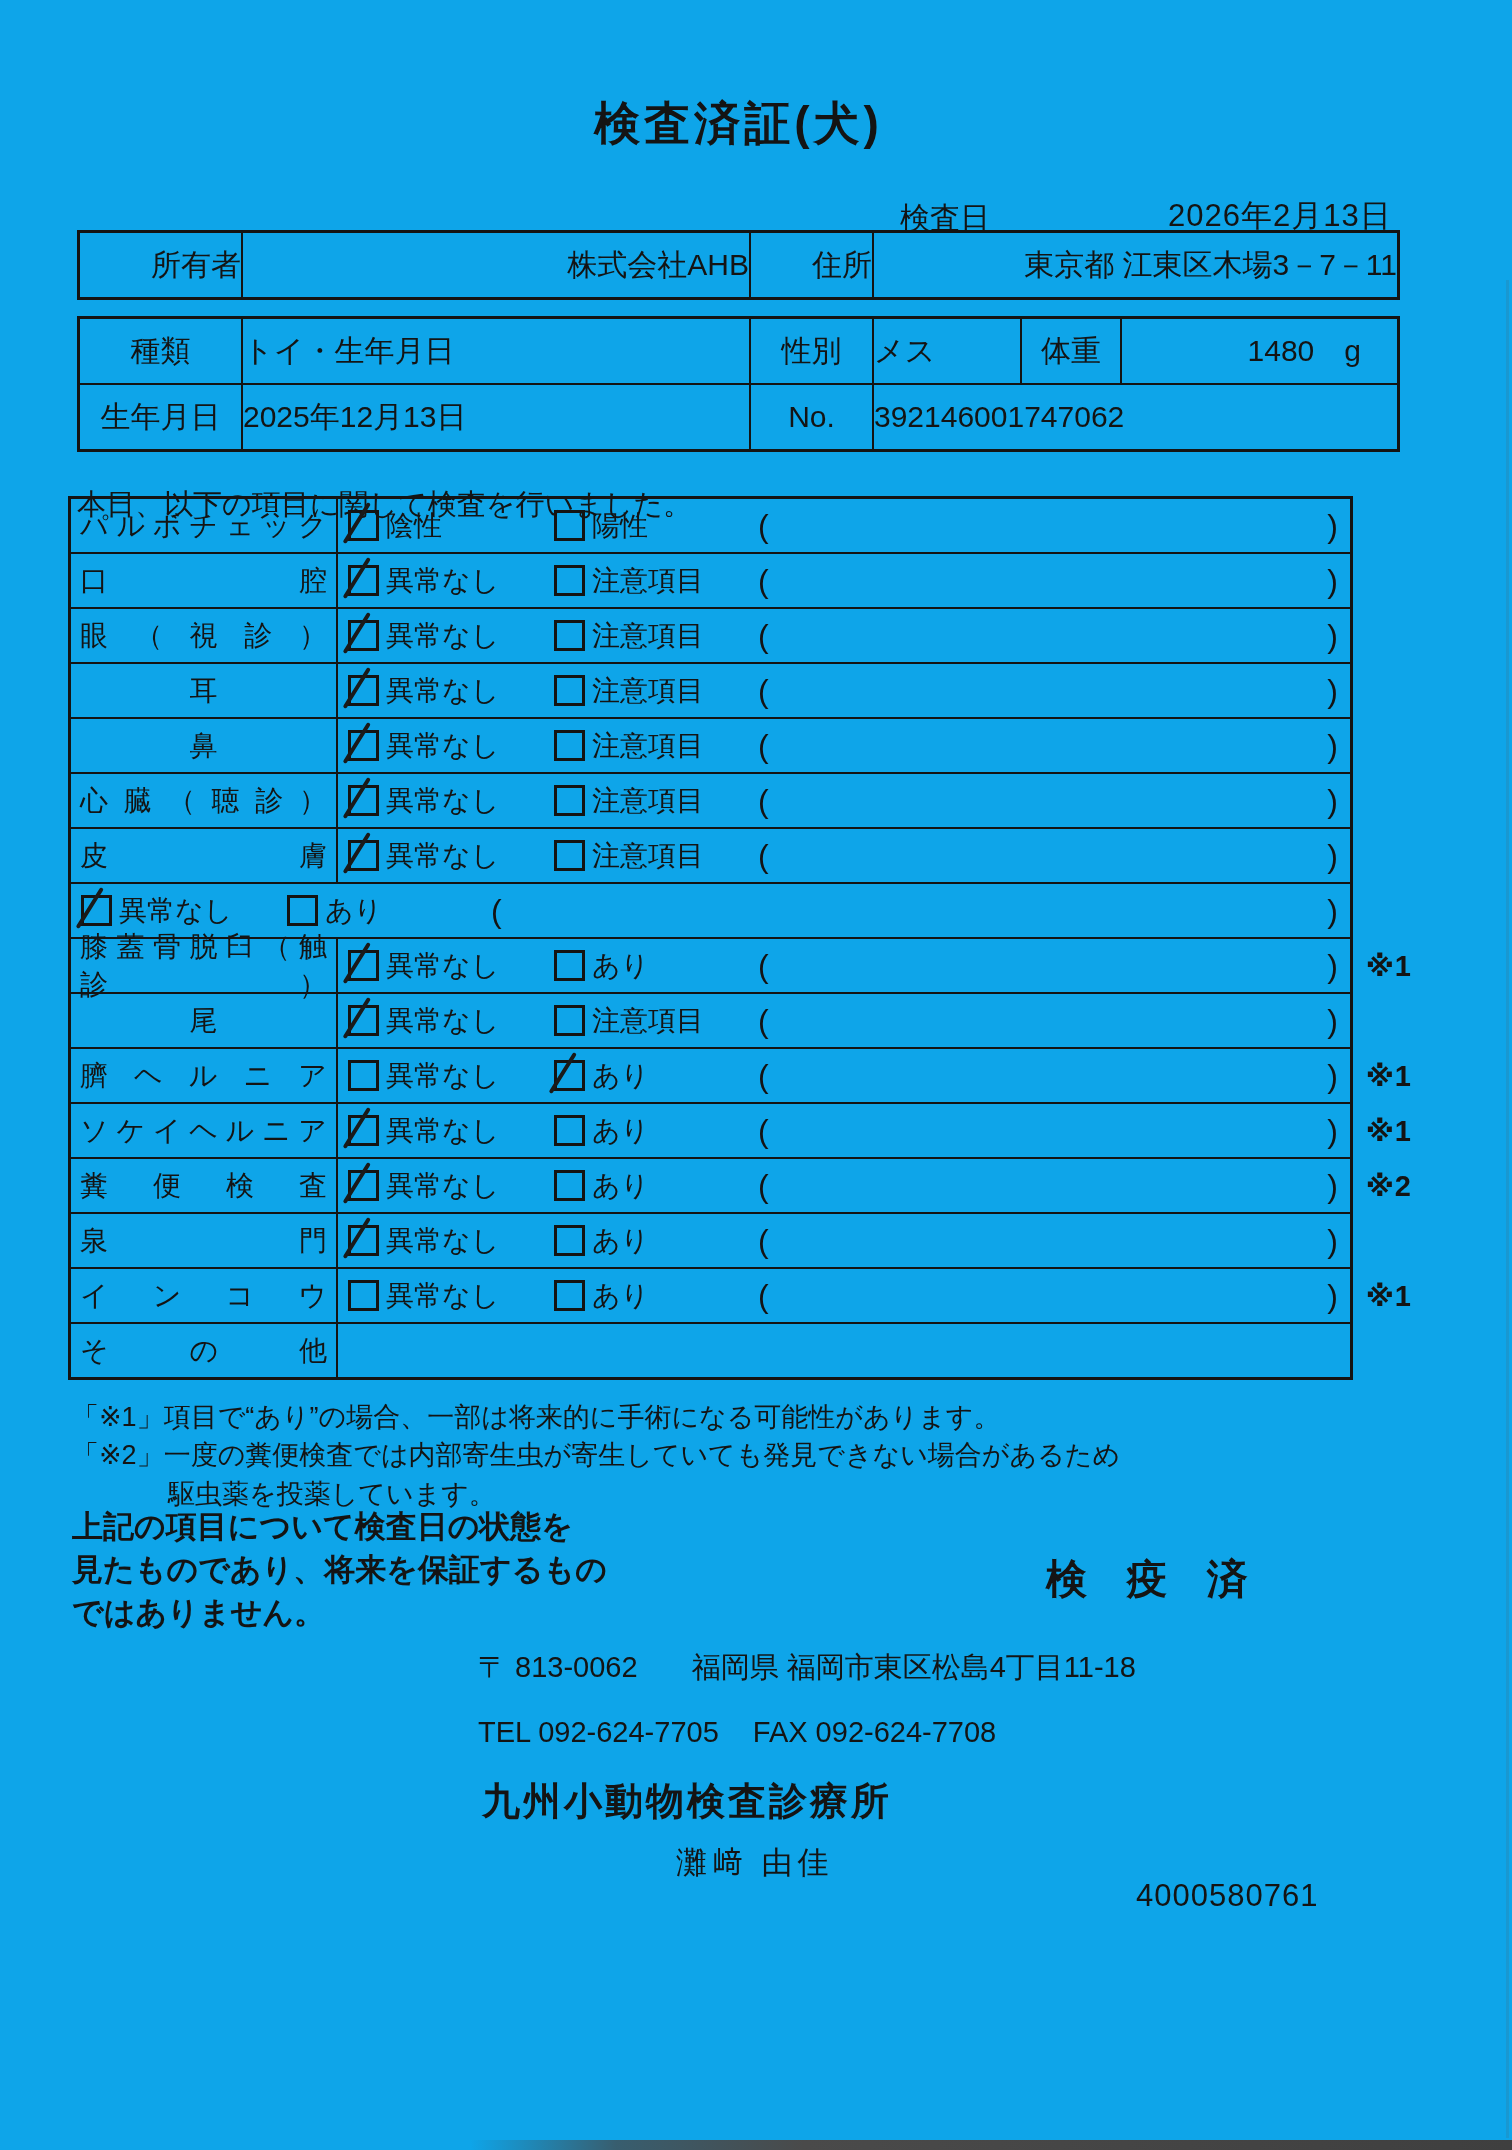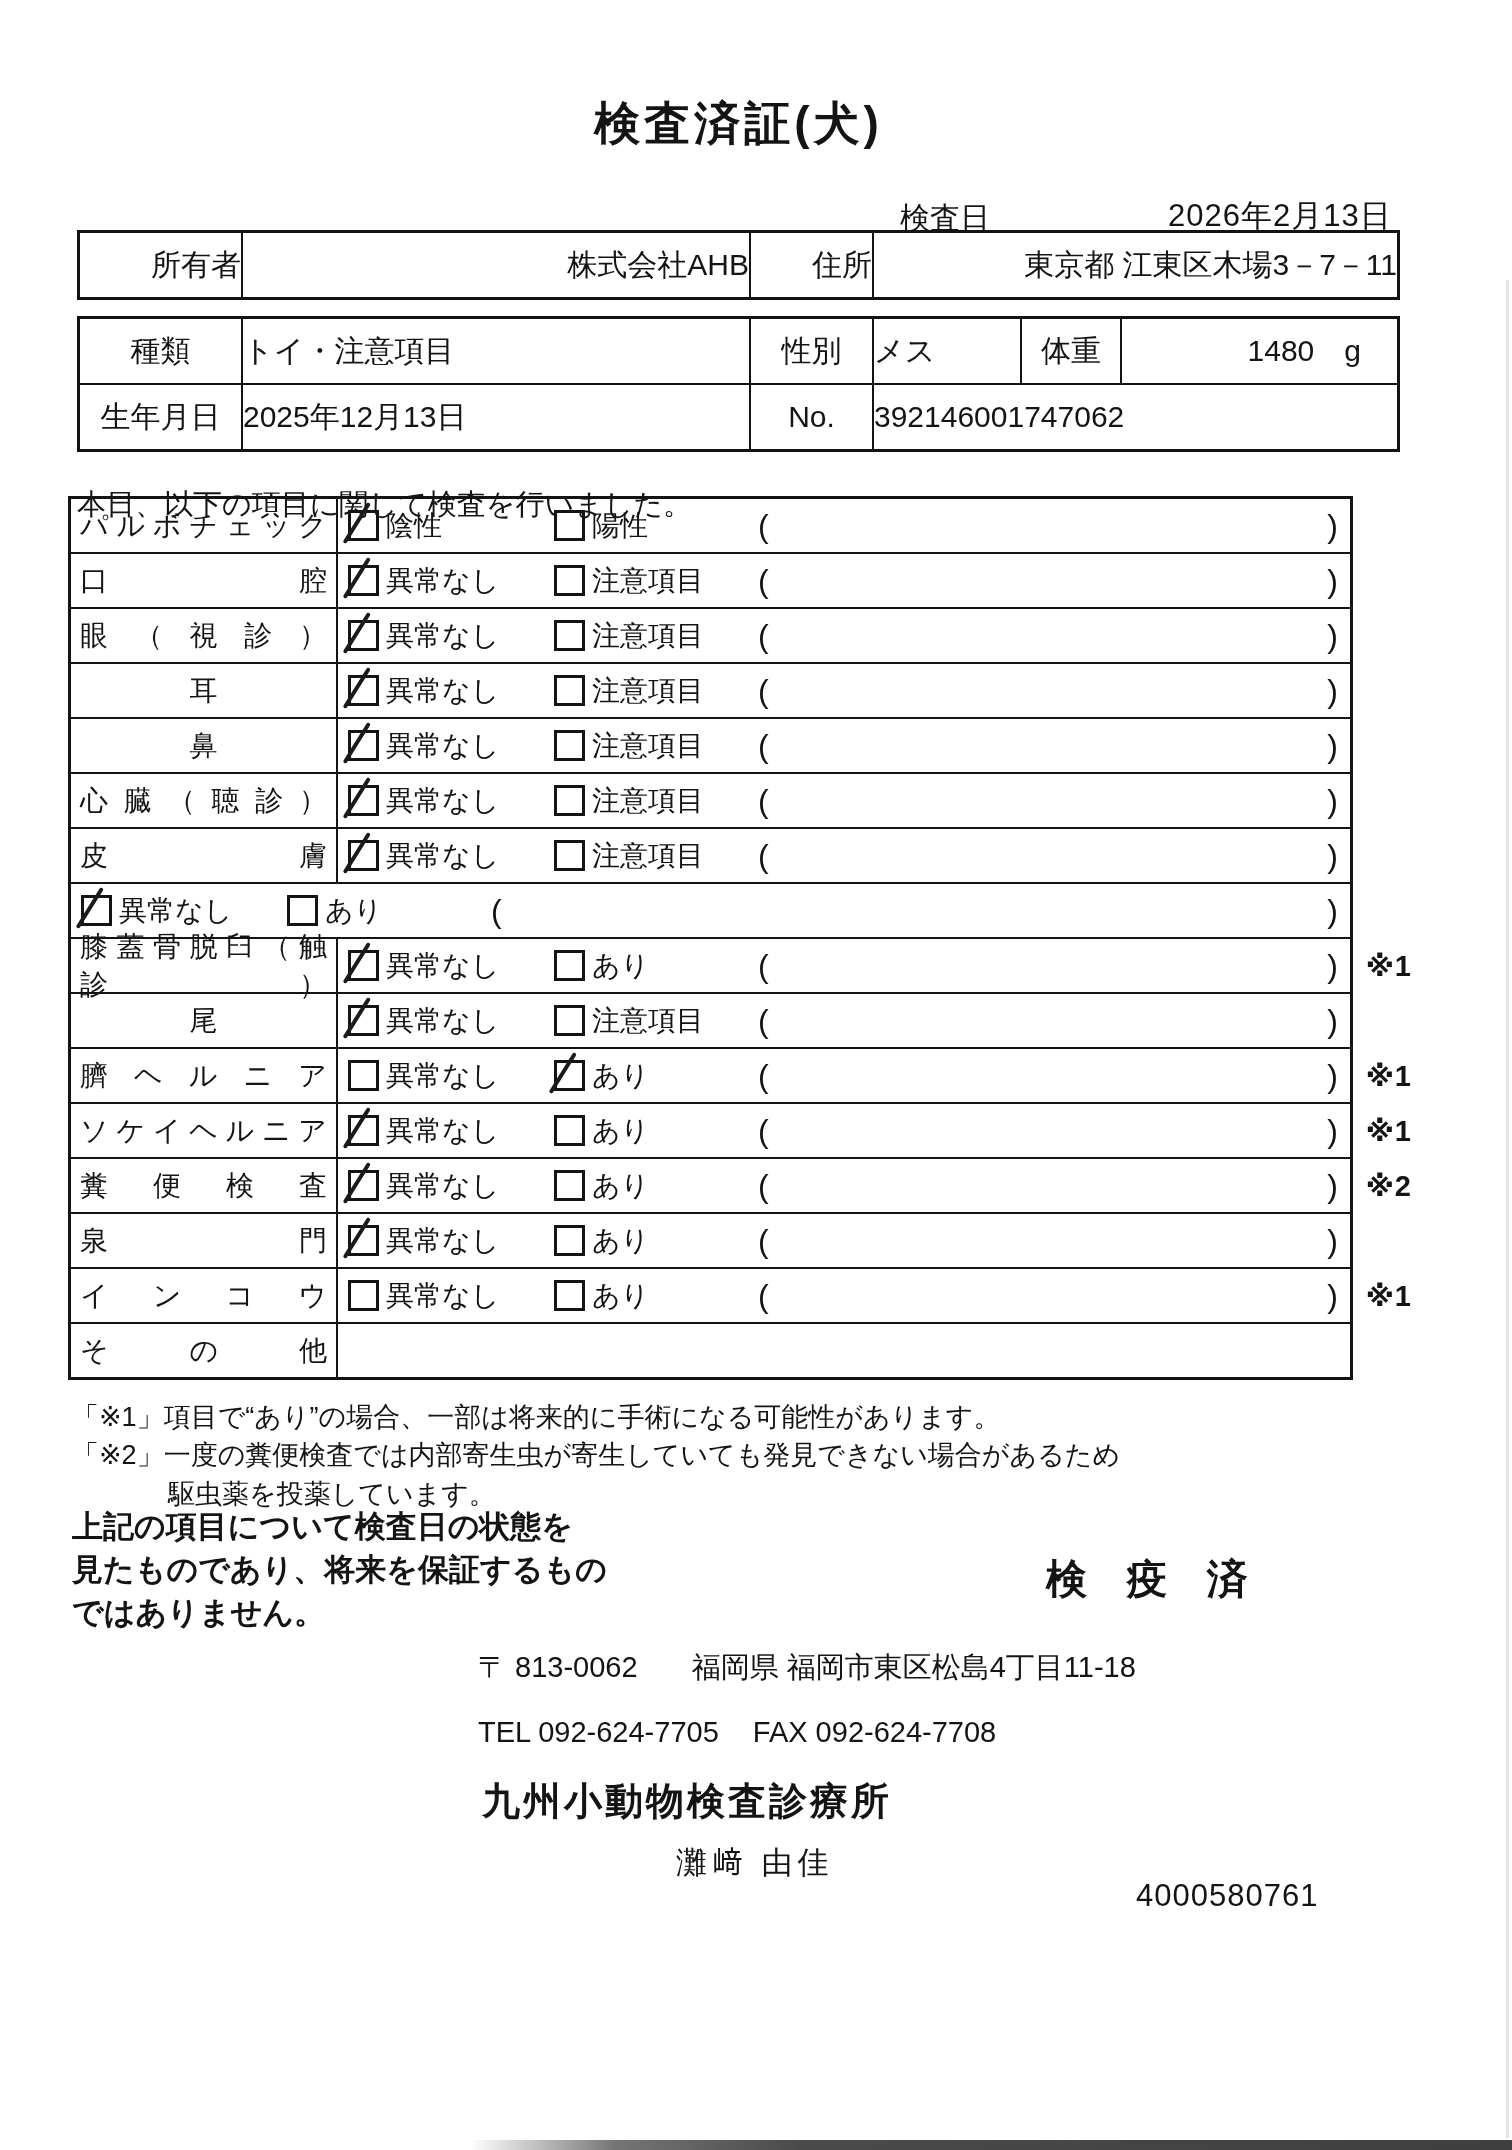--- a/index.html
+++ b/index.html
@@ -1,17 +1,17 @@
 <!DOCTYPE html>
 <html><head>
 <meta charset="utf-8">
 <style>
   html,body{margin:0;padding:0;background:#e9e9e9;}
   .page{
-    position:relative;width:1512px;height:2150px;background:#ffffff;
+    position:relative;width:1512px;height:2150px;background:#0ea5e9;
     font-family:"Liberation Sans","DejaVu Sans",sans-serif;color:#141414;
     overflow:hidden;margin:0 auto;
   }
   
   .title{position:absolute;top:62px;left:77px;width:1323px;text-align:center;
     font-size:46px;font-weight:700;letter-spacing:4px;}
   .date-label{position:absolute;top:198px;left:852px;font-size:30px;margin-left:48px;}
   .date-value{position:absolute;top:195px;left:1168px;font-size:31px;letter-spacing:1px;}
 
   
@@ -87,21 +87,21 @@
       <td class="lcell" style="width:121px">住所</td>
       <td class="vcell">東京都 江東区木場3－7－11</td>
     </tr>
   </tbody>
     </table>
 
   <table class="info t2">
     <tbody>
         <tr>
       <td class="lcell" style="width:161px">種類</td>
-      <td class="vcell" style="width:506px">トイ・注意項目</td>
+      <td class="vcell" style="width:506px">トイ・生年月日</td>
       <td class="lcell" style="width:121px">性別</td>
       <td class="vcell" style="width:146px">メス</td>
       <td class="lcell" style="width:98px">体重</td>
       <td>
         <div class="weight-cell">
           <span>1480</span>
           <span>g</span>
         </div>
       </td>
     </tr>

